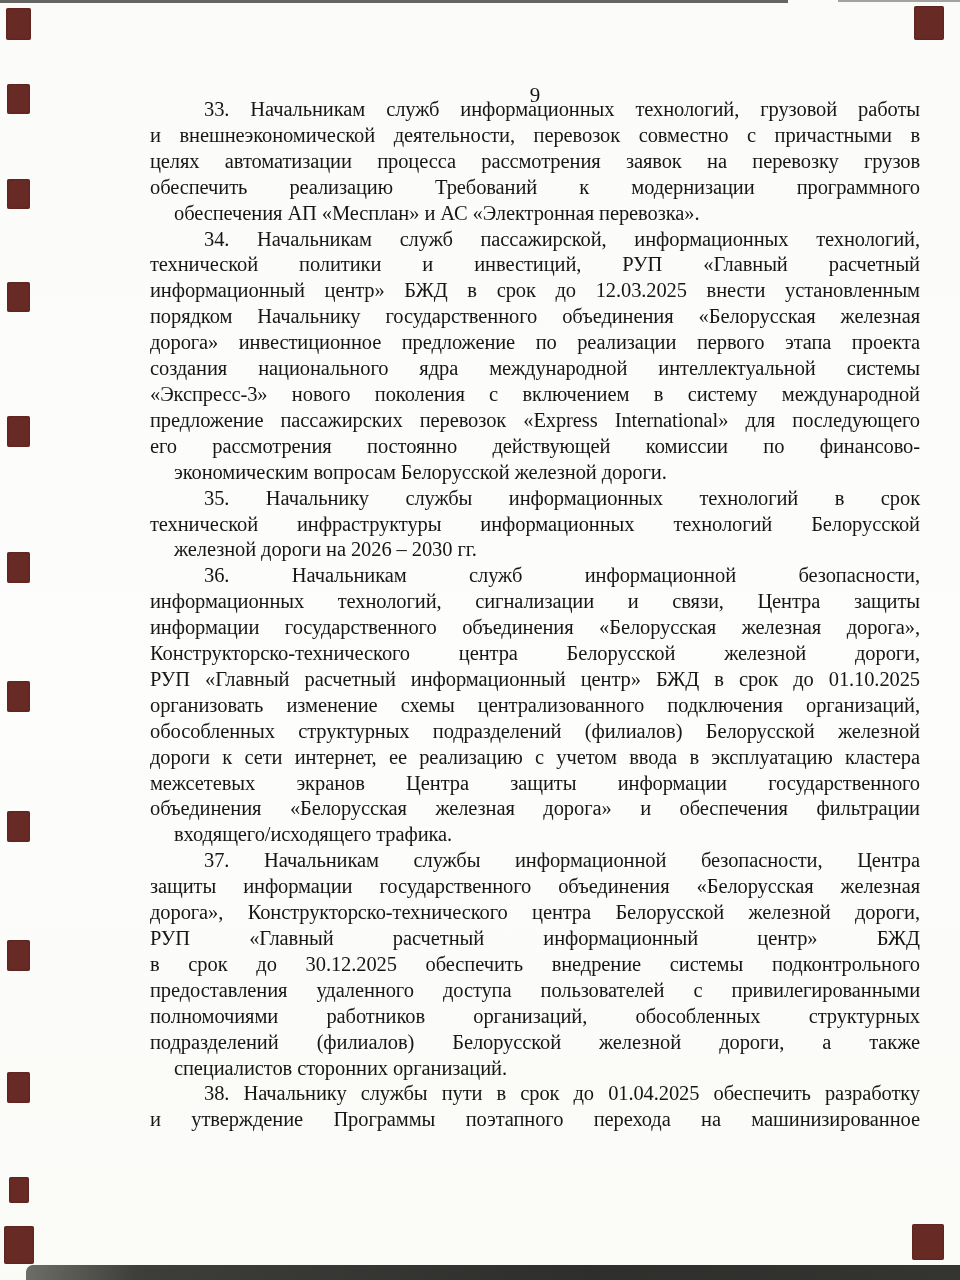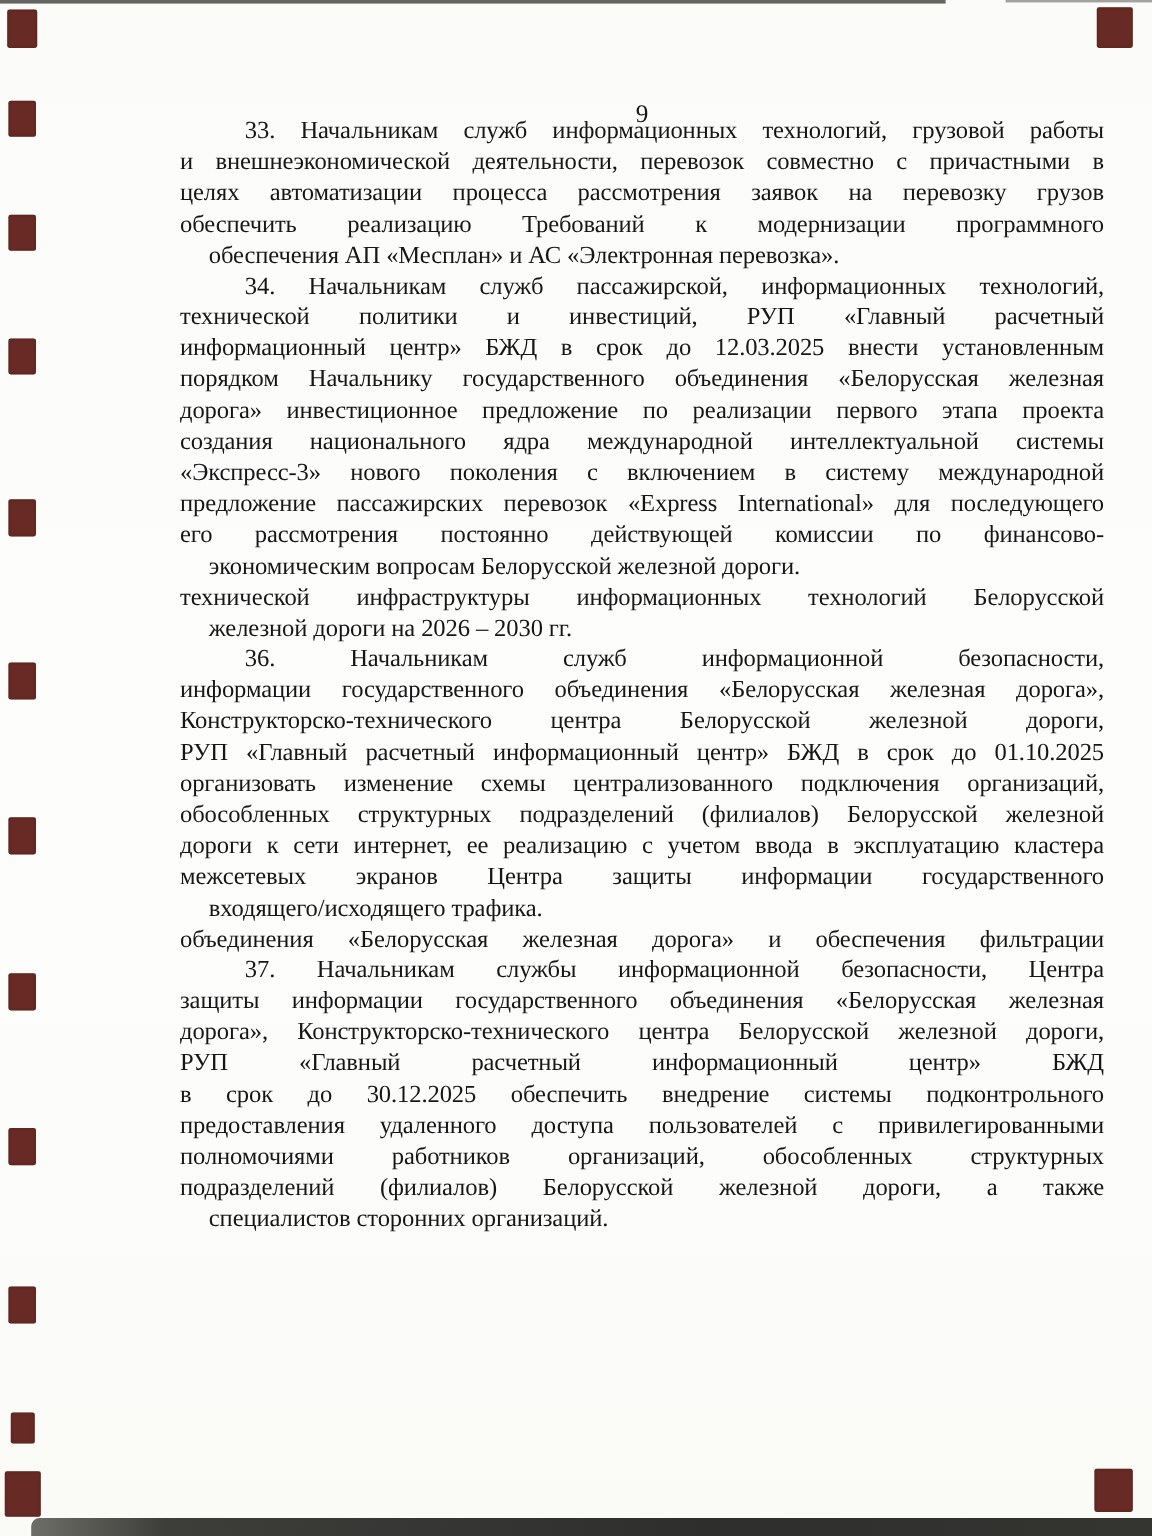--- a/index.html
+++ b/index.html
@@ -107,45 +107,51 @@
         <div class="line">информационный центр» БЖД в срок до 12.03.2025 внести установленным</div>
         <div class="line">порядком Начальнику государственного объединения «Белорусская железная</div>
         <div class="line">дорога» инвестиционное предложение по реализации первого этапа проекта</div>
         <div class="line">создания национального ядра международной интеллектуальной системы</div>
         <div class="line">«Экспресс-3» нового поколения с включением в систему международной</div>
         <div class="line">предложение пассажирских перевозок «Express International» для последующего</div>
         <div class="line">его рассмотрения постоянно действующей комиссии по финансово-</div>
         <div class="line last">экономическим вопросам Белорусской железной дороги.</div>
       </div>
       <div class="para">
+        <div class="line first">35. Начальнику службы информационных технологий в срок</div>
         <div class="line">технической инфраструктуры информационных технологий Белорусской</div>
         <div class="line last">железной дороги на 2026 – 2030 гг.</div>
       </div>
       <div class="para">
         <div class="line first">36. Начальникам служб информационной безопасности,</div>
+        <div class="line">информационных технологий, сигнализации и связи, Центра защиты</div>
         <div class="line">информации государственного объединения «Белорусская железная дорога»,</div>
         <div class="line">Конструкторско-технического центра Белорусской железной дороги,</div>
         <div class="line">РУП «Главный расчетный информационный центр» БЖД в срок до 01.10.2025</div>
         <div class="line">организовать изменение схемы централизованного подключения организаций,</div>
         <div class="line">обособленных структурных подразделений (филиалов) Белорусской железной</div>
         <div class="line">дороги к сети интернет, ее реализацию с учетом ввода в эксплуатацию кластера</div>
         <div class="line">межсетевых экранов Центра защиты информации государственного</div>
+        <div class="line">объединения «Белорусская железная дорога» и обеспечения фильтрации</div>
         <div class="line last">входящего/исходящего трафика.</div>
-        <div class="line">объединения «Белорусская железная дорога» и обеспечения фильтрации</div>
       </div>
       <div class="para">
         <div class="line first">37. Начальникам службы информационной безопасности, Центра</div>
         <div class="line">защиты информации государственного объединения «Белорусская железная</div>
         <div class="line">дорога», Конструкторско-технического центра Белорусской железной дороги,</div>
         <div class="line">РУП «Главный расчетный информационный центр» БЖД</div>
         <div class="line">в срок до 30.12.2025 обеспечить внедрение системы подконтрольного</div>
         <div class="line">предоставления удаленного доступа пользователей с привилегированными</div>
         <div class="line">полномочиями работников организаций, обособленных структурных</div>
         <div class="line">подразделений (филиалов) Белорусской железной дороги, а также</div>
         <div class="line last">специалистов сторонних организаций.</div>
+      </div>
+      <div class="para">
+        <div class="line first">38. Начальнику службы пути в срок до 01.04.2025 обеспечить разработку</div>
+        <div class="line">и утверждение Программы поэтапного перехода на машинизированное</div>
       </div>
     </div>
 
   <div class="edge-mark" style="left:6px;  top:8px;    width:25px; height:32px;"></div>
   <div class="edge-mark" style="left:7px;  top:84px;   width:23px; height:30px;"></div>
   <div class="edge-mark" style="left:7px;  top:179px;  width:23px; height:30px;"></div>
   <div class="edge-mark" style="left:7px;  top:282px;  width:23px; height:30px;"></div>
   <div class="edge-mark" style="left:7px;  top:416px;  width:23px; height:31px;"></div>
   <div class="edge-mark" style="left:7px;  top:552px;  width:23px; height:31px;"></div>
   <div class="edge-mark" style="left:7px;  top:681px;  width:23px; height:31px;"></div>

